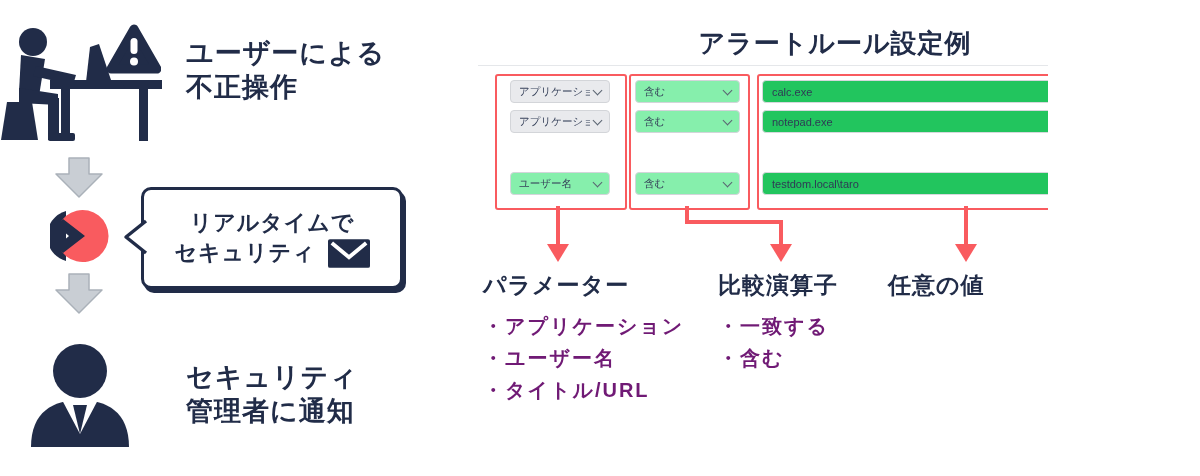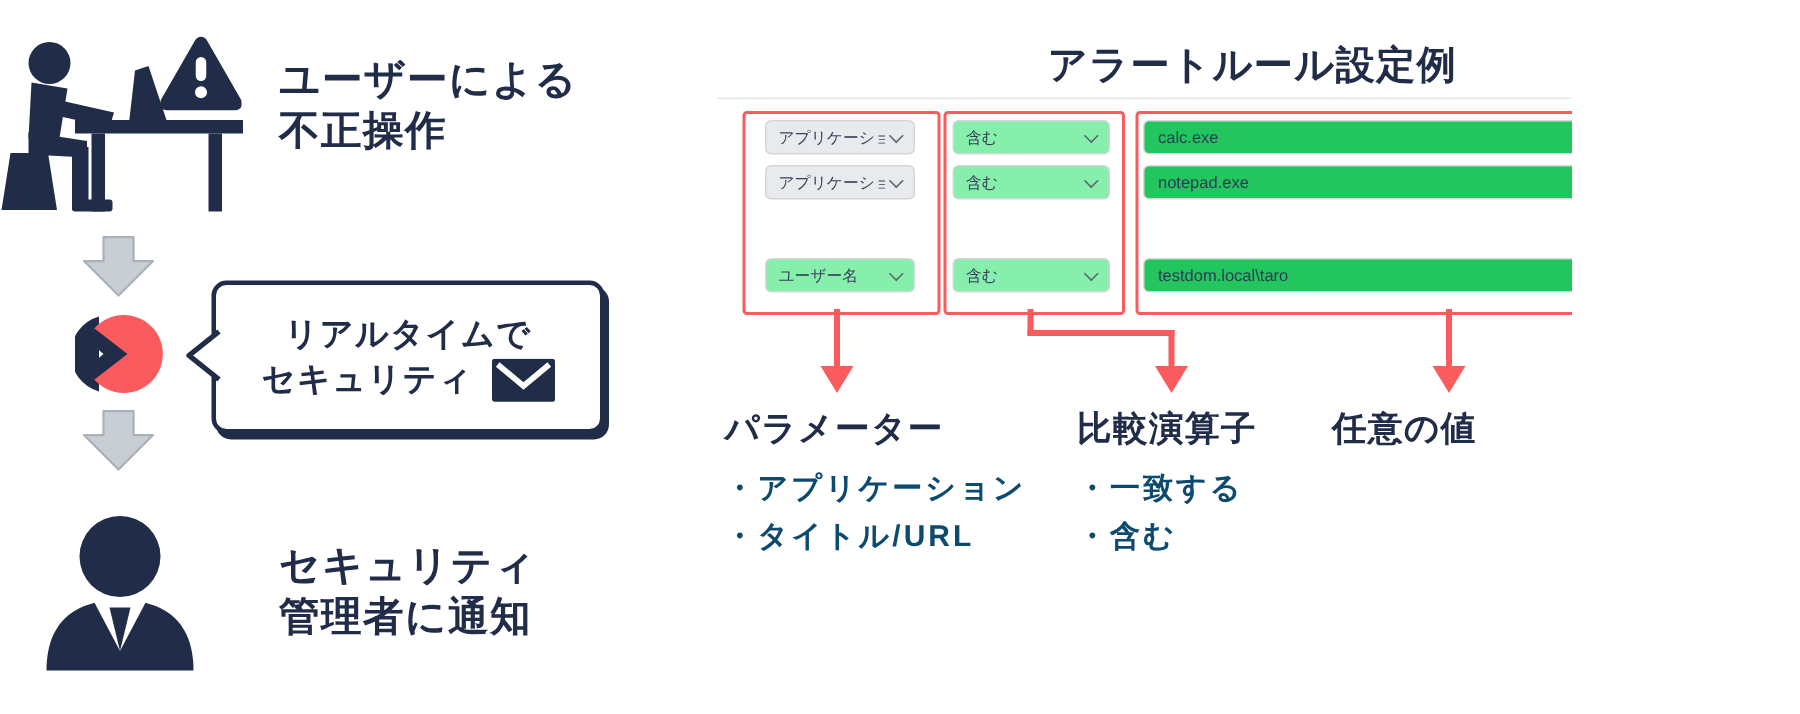--- a/index.html
+++ b/index.html
@@ -38,21 +38,21 @@
        font-size:11px;padding:0 9px;box-sizing:border-box;font-family:inherit;}
 
   .c1{left:510px;width:100px;}  .c2{left:635px;width:105px;}  .c3{left:762px;width:402px;}
   .r1{top:80px;}  .r2{top:110px;}  .r3{top:172px;}
 
   .rline{background:#f95b5f;}
   .rhead{width:0;height:0;border-left:11px solid transparent;border-right:11px solid transparent;
          border-top:18px solid #f95b5f;}
 
   .lab-h{font-size:23px;letter-spacing:1px;}
-  .lab-items{margin-top:9px;font-size:20px;line-height:32px;font-weight:800;color:#0c4a6e;letter-spacing:2px;}
+  .lab-items{margin-top:9px;font-size:20px;line-height:32px;font-weight:800;color:#701a75;letter-spacing:2px;}
 </style>
 </head>
 <body>
 
 <div id="stage">
 
   <svg class="abs" style="left:0;top:18px" width="162" height="130" viewBox="0 0 162 130">
     <g fill="#212c48">
       <circle cx="33" cy="24" r="14"></circle>
       <path d="M21,37 L45,41 L39,78 L19,74 Z"></path>
@@ -165,20 +165,21 @@
   <div class="abs rline" style="left:779px;top:220px;width:4px;height:24px"></div>
   <div class="abs rhead" style="left:770px;top:244px"></div>
 
   <div class="abs rline" style="left:964px;top:206px;width:4px;height:38px"></div>
   <div class="abs rhead" style="left:955px;top:244px"></div>
 
   <div class="abs" style="left:483px;top:270px">
     <div class="navy-text lab-h">パラメーター</div>
     <div class="lab-items">
       <div>・アプリケーション</div>
+      <div>・ユーザー名</div>
       <div>・タイトル/URL</div>
     </div>
   </div>
 
   <div class="abs" style="left:718px;top:270px">
     <div class="navy-text lab-h">比較演算子</div>
     <div class="lab-items">
       <div>・一致する</div>
       <div>・含む</div>
     </div>

